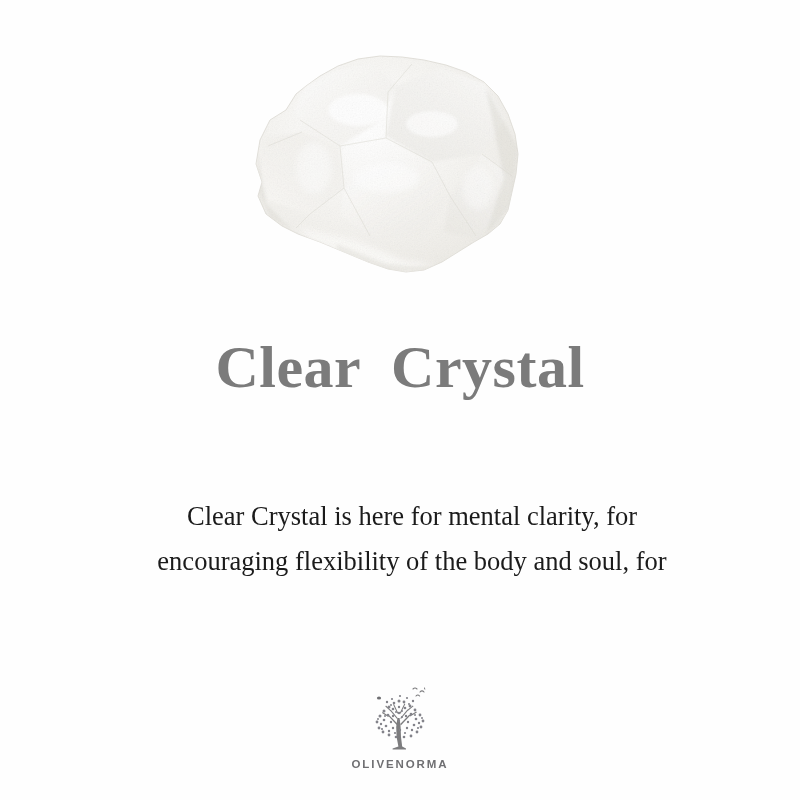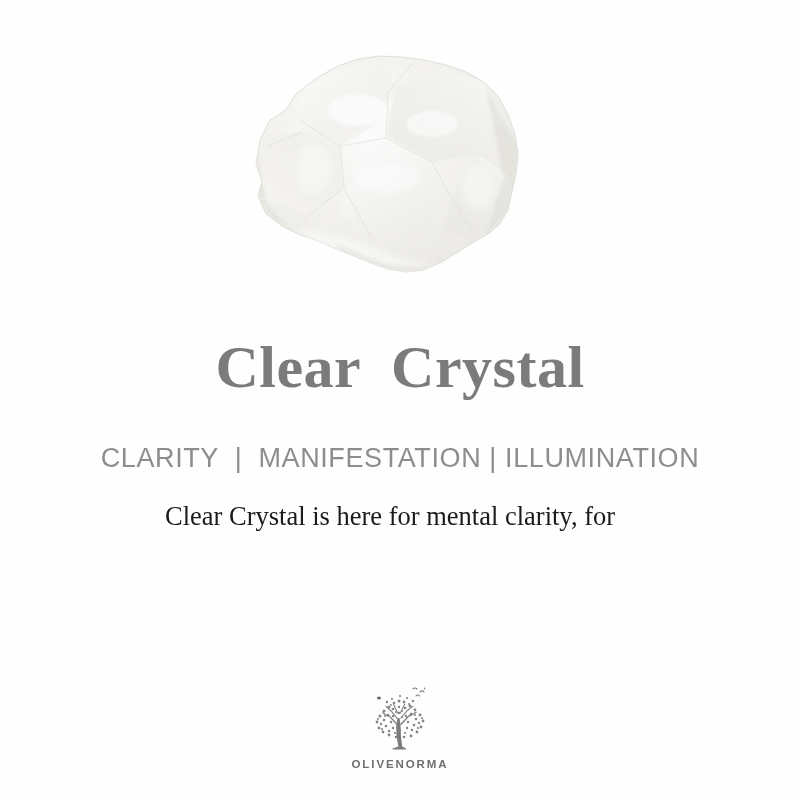--- a/index.html
+++ b/index.html
@@ -61,21 +61,21 @@
     line-height: 36px;
     font-weight: 300;
     color: #8d8d8d;
     letter-spacing: 0.6px;
     white-space: pre;
   }
 
   
   .description {
     position: absolute;
-    left: 40px;
+    left: 62px;
     top: 494px;
     width: 700px;
     text-align: center;
     font-family: "Liberation Serif", serif;
     font-size: 26.5px;
     line-height: 45px;
     color: #1b1b1b;
   }
   .description .line {
     display: block;
@@ -191,24 +191,24 @@
           <path d="M32,118 L66,104"></path>
           <path d="M246,126 L276,148"></path>
           <path d="M108,160 L74,186 L60,200"></path>
         </g>
       </g>
     </svg>
   </div>
 
   <div class="title">Clear  Crystal</div>
 
-  <div class="subtitle">CLARITY  |  MANIFESTATION | ILLUMINATION</div>
 
   <div class="description">
     <span class="line">Clear Crystal is here for mental clarity, for</span>
+    <span class="line">encouraging flexibility of the body and soul, for</span>
   </div>
 
   <div class="brand">
     <svg class="brand-mark" viewBox="0 0 84 74" aria-hidden="true">
       <g fill="#7c7c7e">
 
         <path d="M40.4,64.6 L38.6,55.0 L38.2,45.0 L39.4,36.0 L41.6,36.0 L42.6,45.0
                  L43.0,55.0 L44.2,64.6 L48.0,66.4 L48.0,67.4 L34.6,67.4 L34.6,66.4 Z"></path>
 
         <path d="M39.8,42.0 L31.0,33.0 L30.2,33.8 L39.2,43.6 Z"></path>

